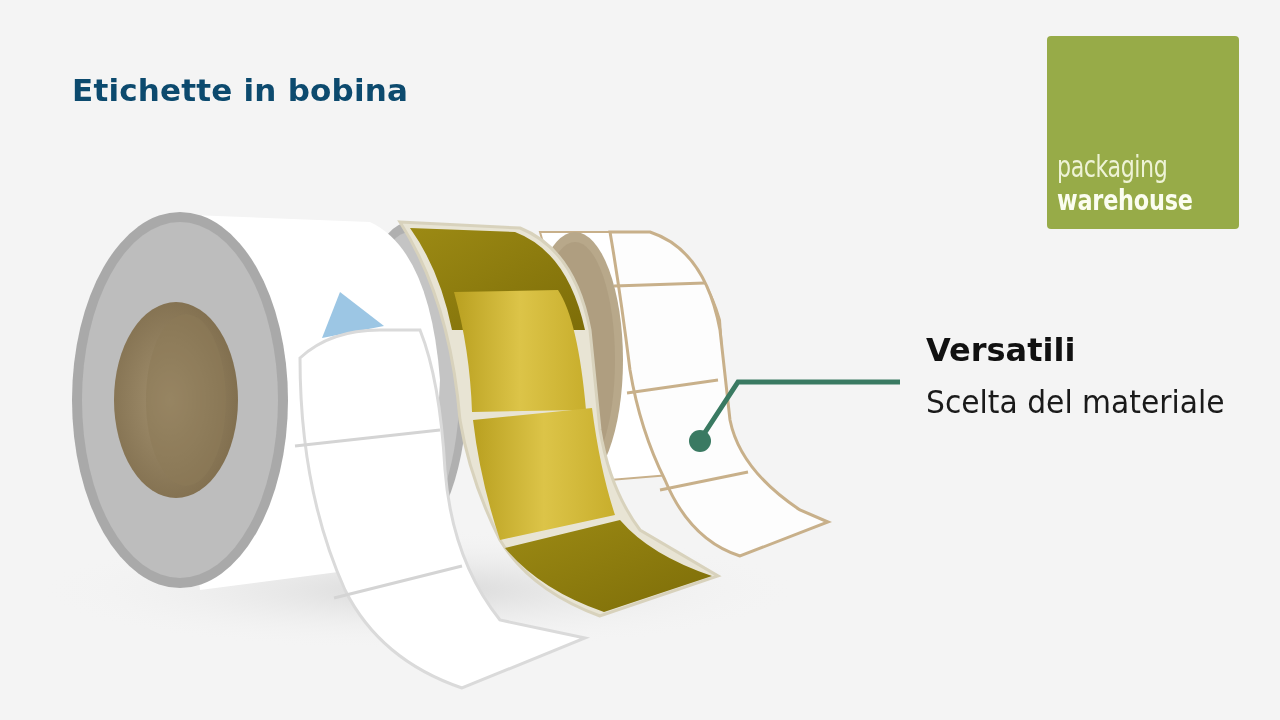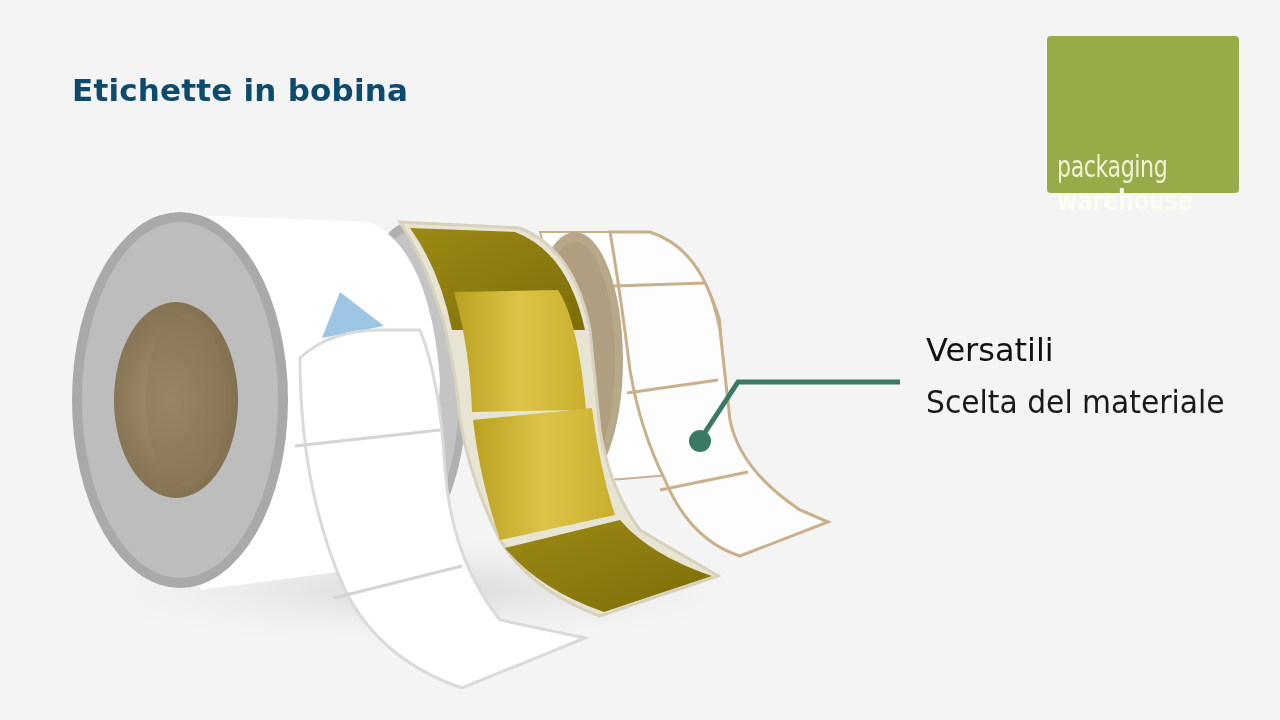--- a/index.html
+++ b/index.html
@@ -1,21 +1,21 @@
 <!DOCTYPE html>
 <html><head>
 <meta charset="utf-8">
 <style>
   html, body { margin:0; padding:0; }
   body { width:1280px; height:720px; background:#f4f4f4; position:relative; overflow:hidden; font-family:"DejaVu Sans", sans-serif; }
   .title { position:absolute; left:72px; top:72px; font-size:31px; font-weight:bold; color:#0c4a6e; letter-spacing:0.2px; }
-  .logo { position:absolute; left:1047px; top:36px; width:192px; height:157px; background:#97ab48; border-radius:4px; }
+  .logo { position:absolute; left:1047px; top:36px; width:192px; height:193px; background:#97ab48; border-radius:4px; }
   .logo .l1 { position:absolute; left:10px; top:113px; font-family:"DejaVu Sans", sans-serif; font-weight:normal; font-size:30px; color:#eef3d6; letter-spacing:-0.5px; transform:scaleX(0.82); transform-origin:left; font-stretch:condensed; }
   .logo .l2 { position:absolute; left:10px; top:148px; font-family:"DejaVu Sans", sans-serif; font-weight:bold; font-size:28px; color:#fbfdf0; letter-spacing:-0.3px; transform:scaleX(0.8); transform-origin:left; }
-  .callout-title { position:absolute; left:926px; top:331px; font-size:32px; font-weight:normal; color:#111; }
+  .callout-title { position:absolute; left:926px; top:331px; font-size:32px; font-weight:bold; color:#111; }
   .callout-sub { position:absolute; left:926px; top:383px; font-size:32px; color:#1a1a1a; transform:scaleX(0.93); transform-origin:left; white-space:nowrap; }
   svg.art { position:absolute; left:0; top:0; }
 </style>
 </head>
 <body>
 
 <div class="title">Etichette in bobina</div>
 
 <div class="logo">
   <div class="l1">packaging</div>

